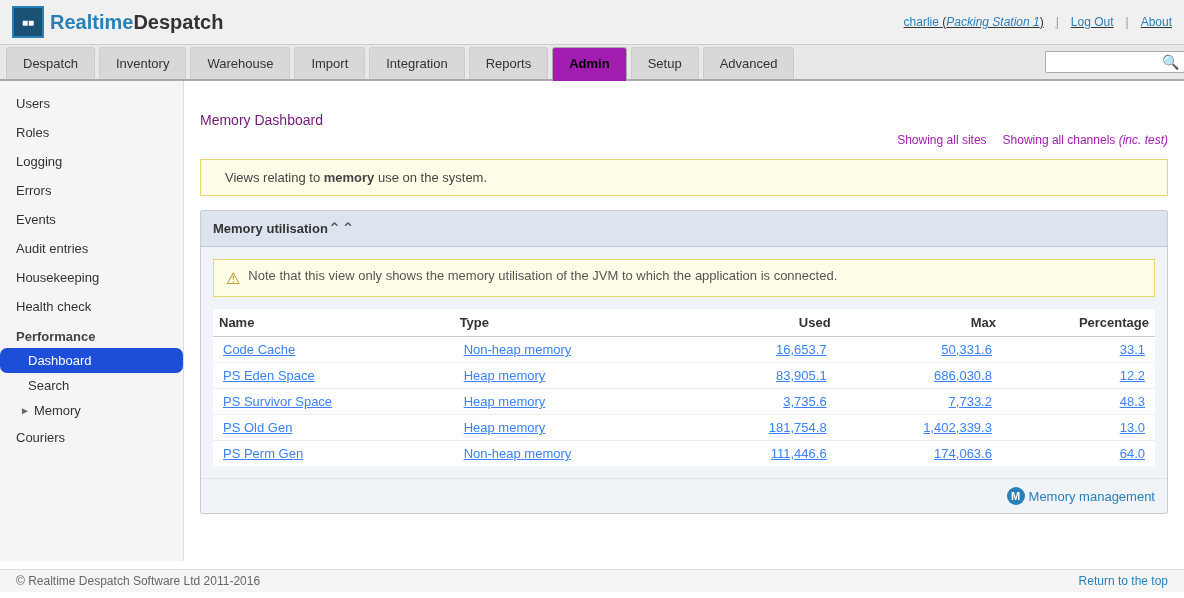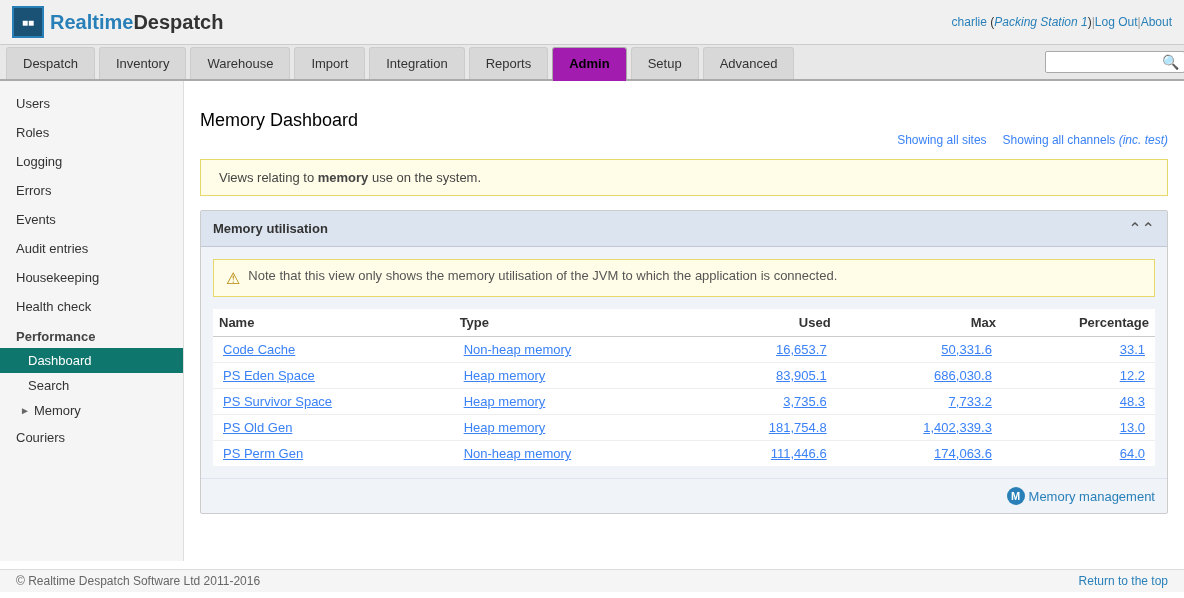--- a/index.html
+++ b/index.html
@@ -21,21 +21,21 @@
     }
     #logo-icon {
       width: 32px; height: 32px;
       background: #1a5276;
       border: 2px solid #2980b9;
       display: flex; align-items: center; justify-content: center;
     }
     #logo-icon span { color: #fff; font-size: 10px; font-weight: bold; }
     #logo-text { font-size: 20px; font-weight: bold; color: #333; }
     #logo-text .realtime { color: #2980b9; }
-    #header-right { display: flex; align-items: center; gap: 0; font-size: 12px; }
+    #header-right { display: flex; align-items: center; gap: 12px; font-size: 12px; text-decoration: underline; }
     #header-right a { color: #2980b9; text-decoration: none; }
     .separator { color: #999; }
 
     
     #nav {
       background: #e8e8e8;
       border-bottom: 2px solid #aaa;
       display: flex;
       align-items: center;
       padding: 0 4px;
@@ -104,22 +104,23 @@
       color: #444;
       font-size: 13px;
     }
     .sidebar-sub-item {
       padding: 5px 16px 5px 28px;
       cursor: pointer;
       color: #333;
       font-size: 13px;
     }
     .sidebar-sub-item.active {
-      background: #0f766e;
+      background: #1d4ed8;
       color: #fff;
+      border-radius: 7px;
     }
     .sidebar-memory-item {
       padding: 5px 16px 5px 20px;
       cursor: pointer;
       color: #333;
       font-size: 13px;
       display: flex;
       align-items: center;
       gap: 4px;
     }
@@ -130,50 +131,49 @@
       flex: 1;
       padding: 12px 16px;
       background: #fff;
     }
     #content-header {
       display: flex;
       align-items: center;
       justify-content: space-between;
       margin-bottom: 12px;
     }
-    #page-title { font-size: 18px; font-weight: normal; color: #000000; }
+    #page-title { font-size: 14px; font-weight: normal; color: #701a75; }
     #content-header-links { display: flex; gap: 16px; font-size: 12px; }
-    #content-header-links a { color: #3b82f6; text-decoration: none; margin-top: 40px; }
+    #content-header-links a { color: #a21caf; text-decoration: none; margin-top: 40px; }
     .italic { font-style: italic; }
 
     
     .info-box {
       background: #fffde7;
       border: 1px solid #e6d96a;
-      padding: 10px 18px;
+      padding: 10px 24px;
       margin-bottom: 14px;
       font-size: 13px;
       color: #444;
     }
     .info-box strong { font-weight: bold; }
 
     
     .section {
       border: 1px solid #ccc;
       border-radius: 2px;
       background: #f0f3f7;
       margin-bottom: 14px;
     }
     .section-header {
       background: #dce4ef;
       border-bottom: 1px solid #c0c8d8;
       padding: 8px 12px;
       display: flex;
       align-items: center;
-      justify-content: space-between;
       font-weight: bold;
       font-size: 13px;
       color: #333;
     }
     .collapse-btn {
       background: none;
       border: none;
       cursor: pointer;
       color: #555;
       font-size: 16px;

